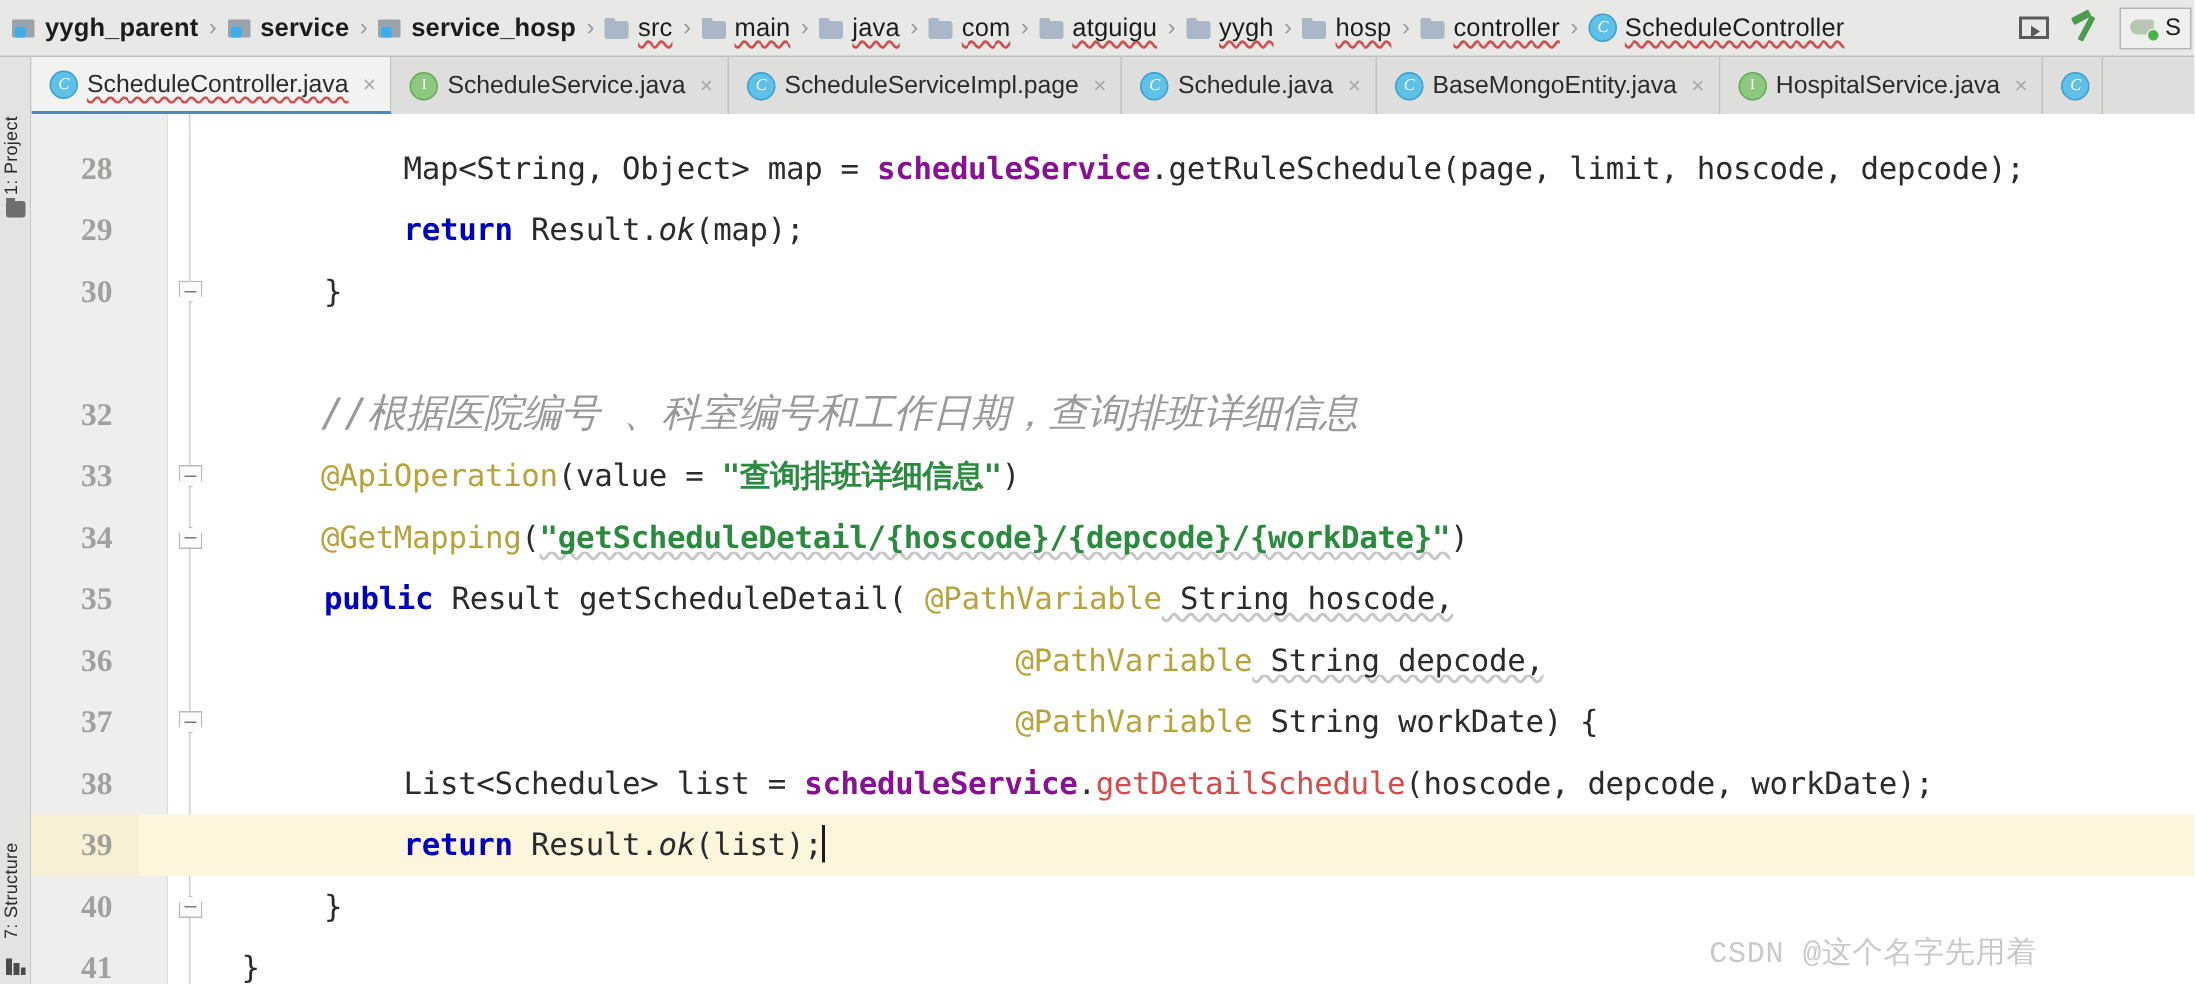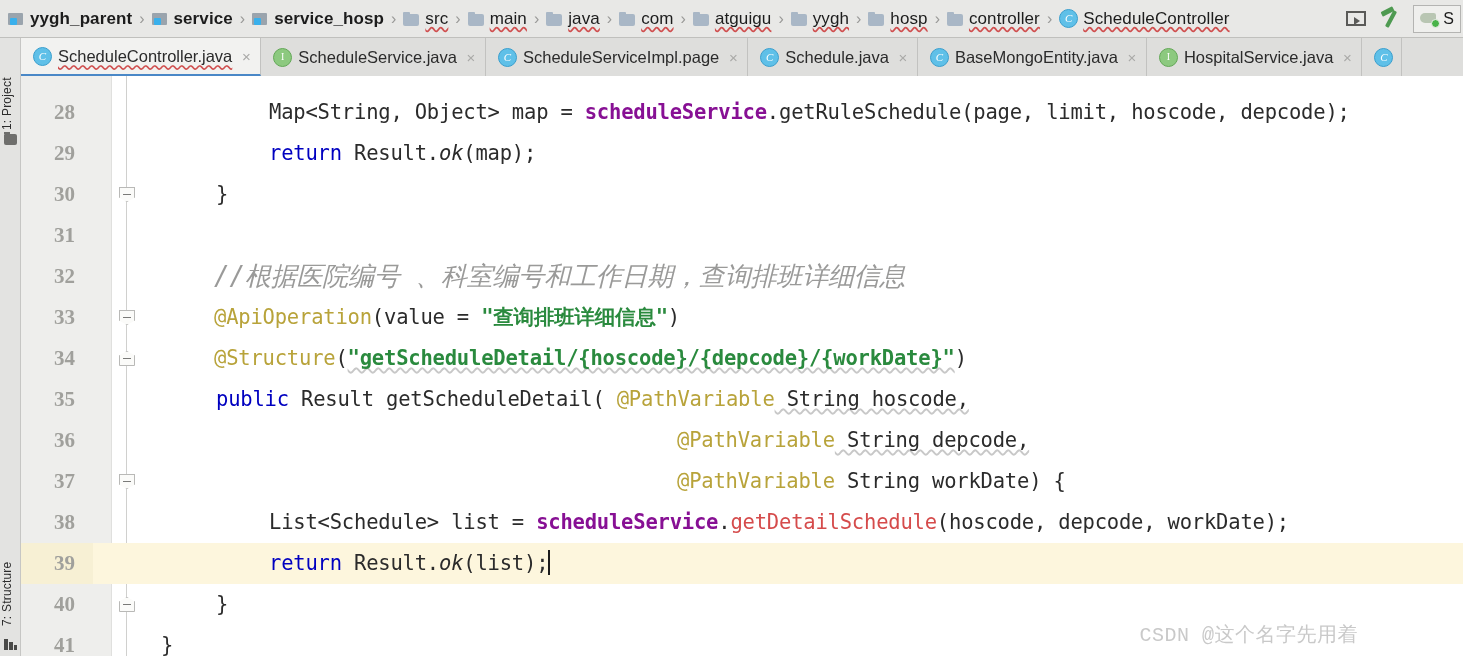--- a/index.html
+++ b/index.html
@@ -277,21 +277,21 @@
   .code {
     position: absolute; left: 120px; top: 0;
     height: 41px; line-height: 41px;
     font-family: "DejaVu Sans Mono", monospace;
     font-size: 20.5px;
     color: #2b2b2b;
     white-space: pre;
     letter-spacing: -0.2px;
   }
   
-  .kw   { color: #0000c0; font-weight: normal; }
+  .kw   { color: #0000c0; font-weight: bold; }
   .fld  { color: #871094; font-weight: bold; }
   .err  { color: #d54b4b; }
   .anno { color: #b8a33a; }
   .str  { color: #2a8a3e; font-weight: bold; }
   .cmt  { color: #9a9a99; font-style: italic; }
   .ital { font-style: italic; }
   .sq   {
     text-decoration: underline wavy #c8c8c8;
     text-decoration-skip-ink: none;
     text-underline-offset: 2px;
@@ -508,39 +508,36 @@
         <span class="gut-num">29</span>
         <span class="code" style="left:248px"><span class="kw">return</span><span> Result.</span><span class="ital">ok</span><span>(map);</span></span>
       </div>
 
       <div class="row" style="top:98px">
         <span class="gut-num">30</span>
         <span class="fold end"></span>
         <span class="code" style="left:195px">}</span>
       </div>
 
-      <div class="row" style="top:139px">
-        <span class="gut-num">31</span>
-      </div>
 
       <div class="row" style="top:180px">
         <span class="gut-num">32</span>
         <span class="code cmt" style="left:193px;font-size:26px">//根据医院编号 、科室编号和工作日期，查询排班详细信息</span>
       </div>
 
       <div class="row" style="top:221px">
         <span class="gut-num">33</span>
         <span class="fold end"></span>
         <span class="code" style="left:193px"><span class="anno">@ApiOperation</span><span>(value = </span><span class="str">"查询排班详细信息"</span><span>)</span></span>
       </div>
 
       <div class="row" style="top:262px">
         <span class="gut-num">34</span>
         <span class="fold start"></span>
-        <span class="code" style="left:193px"><span class="anno">@Structure</span><span>(</span><span class="str sq">"getScheduleDetail/{hoscode}/{depcode}/{workDate}"</span><span>)</span></span>
+        <span class="code" style="left:193px"><span class="anno">@GetMapping</span><span>(</span><span class="str sq">"getScheduleDetail/{hoscode}/{depcode}/{workDate}"</span><span>)</span></span>
       </div>
 
       <div class="row" style="top:303px">
         <span class="gut-num">35</span>
         <span class="code" style="left:195px"><span class="kw">public</span><span> Result getScheduleDetail( </span><span class="anno">@PathVariable</span><span class="sq"> String hoscode,</span></span>
       </div>
 
       <div class="row" style="top:344px">
         <span class="gut-num">36</span>
         <span class="code" style="left:656px"><span class="anno">@PathVariable</span><span class="sq"> String depcode,</span></span>

